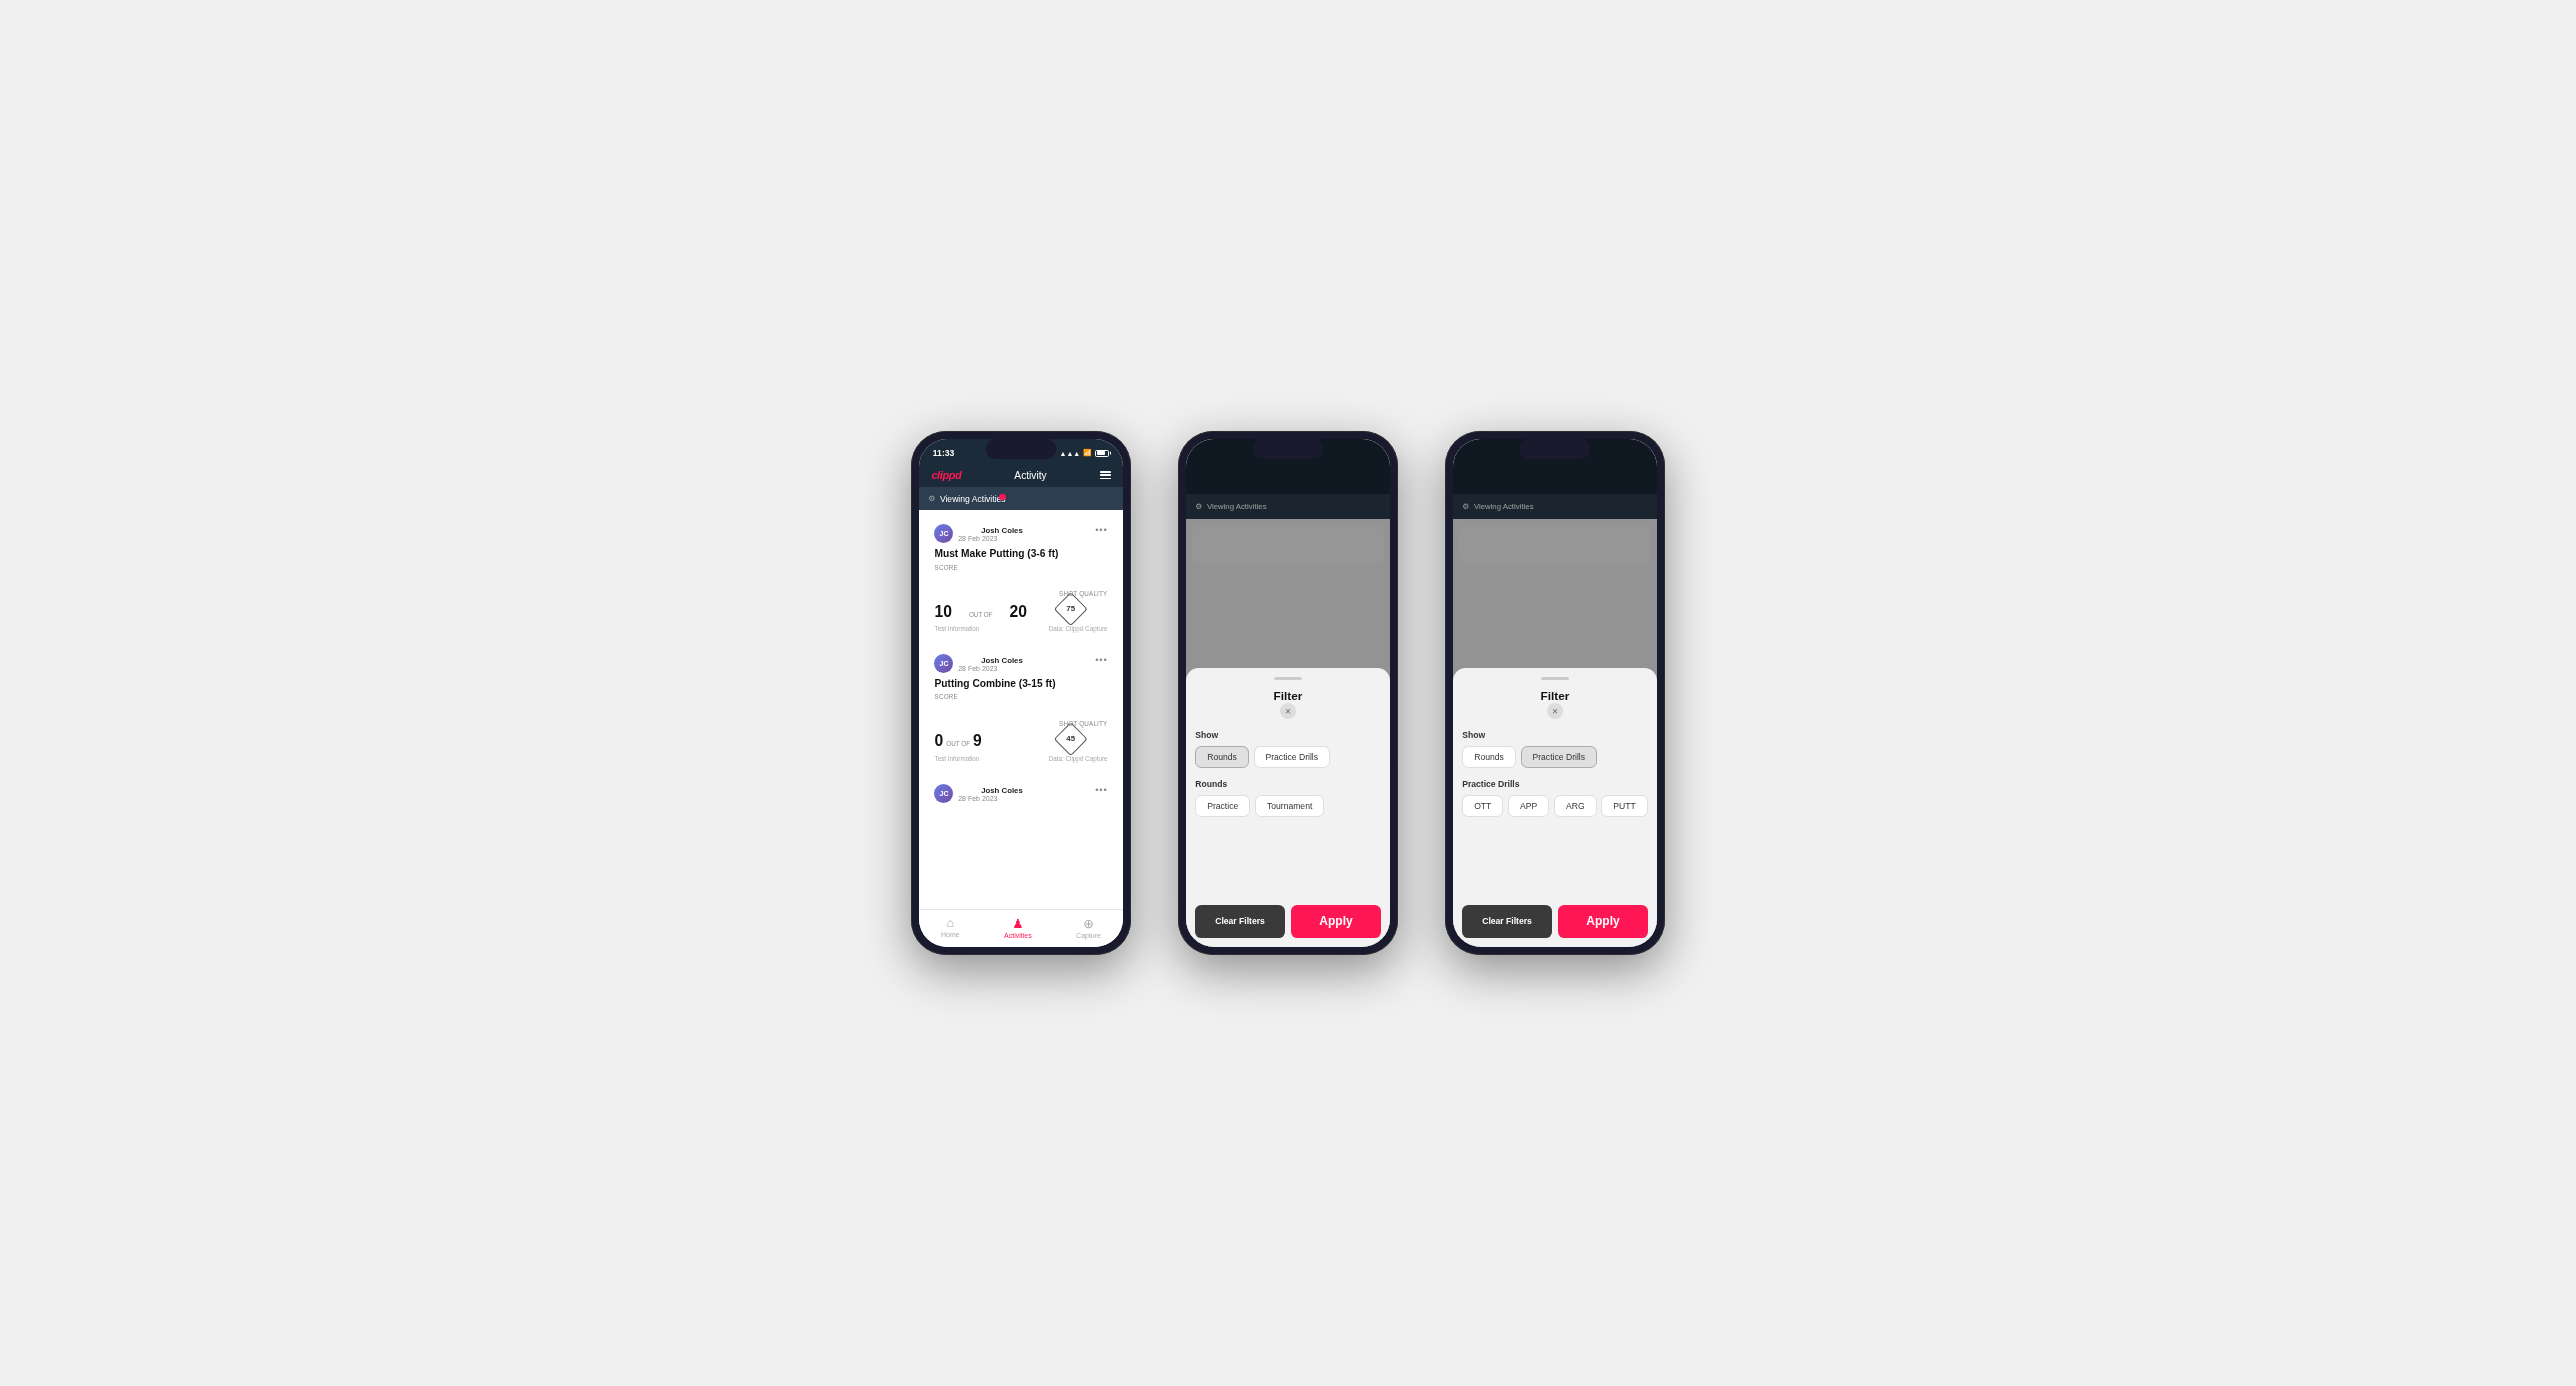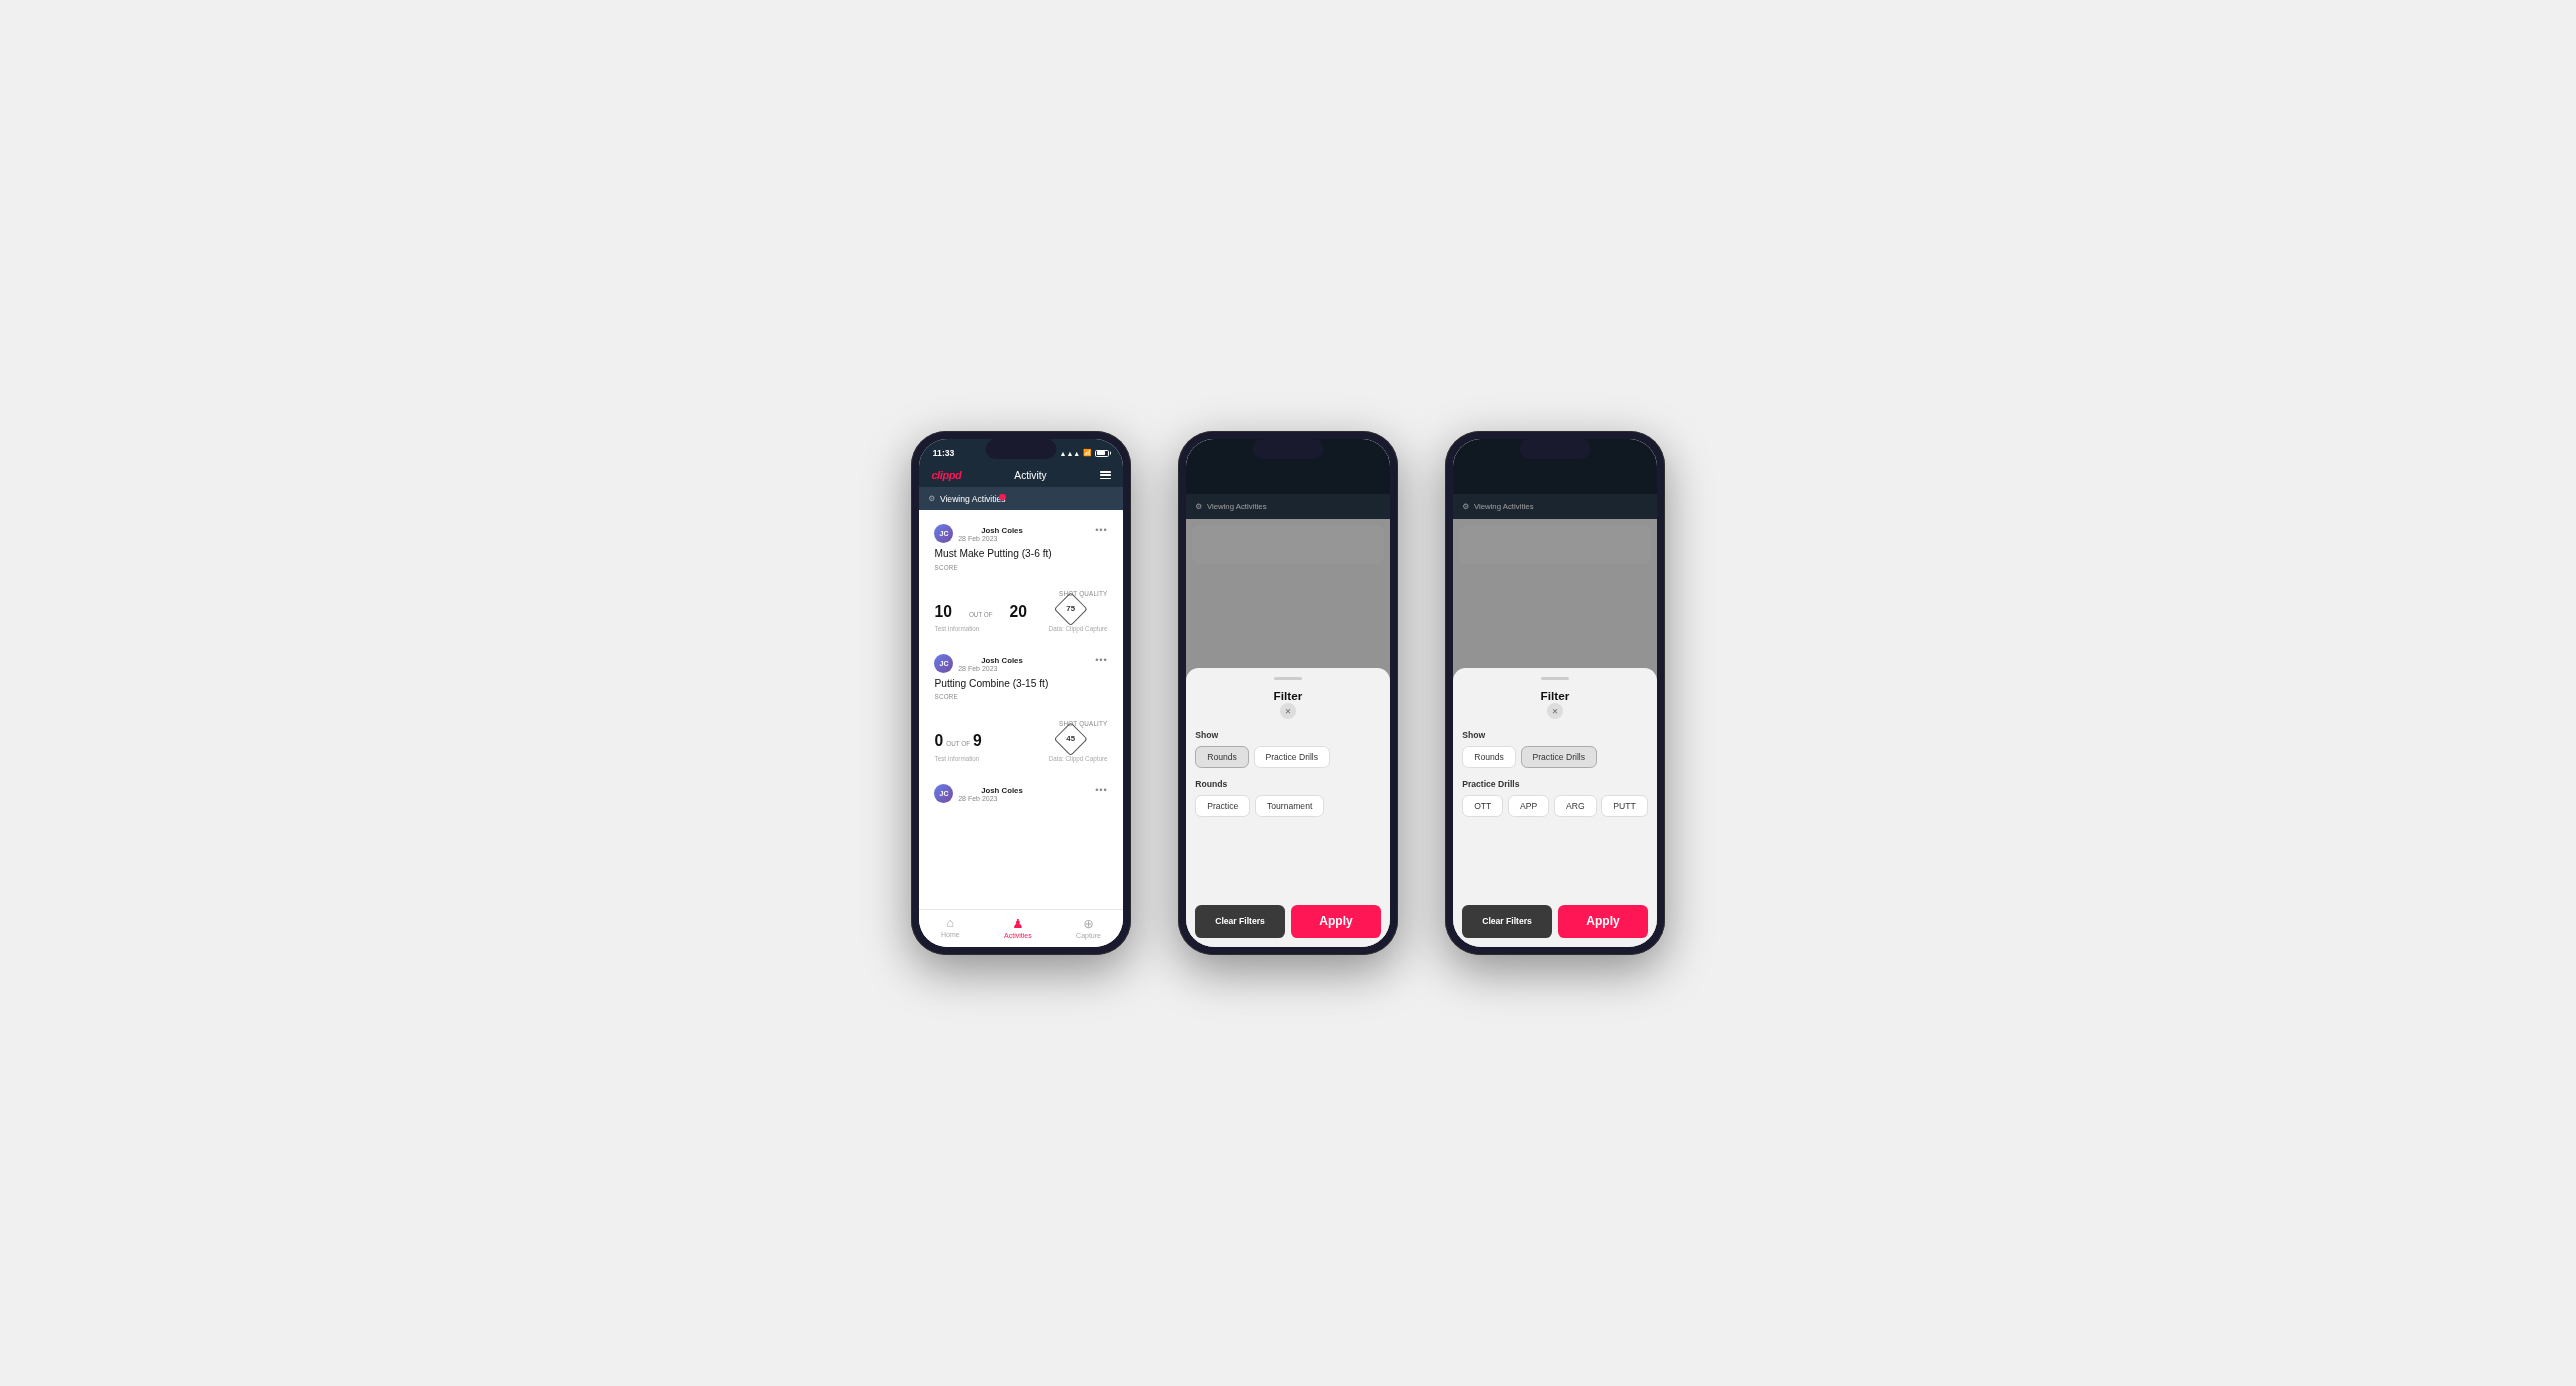--- a/index.html
+++ b/index.html
@@ -226,21 +226,21 @@
       font-size: 7px;
       color: #888;
     }
     .more-icon {
       color: #888;
       font-size: 9.4px;
       letter-spacing: 0.8px;
     }
     .activity-title {
       font-size: 10.2px;
-      font-weight: 400;
+      font-weight: 700;
       color: #111;
       margin-bottom: 4.7px;
     }
     .stat-label {
       font-size: 6.3px;
       color: #888;
       text-transform: uppercase;
       letter-spacing: 0.2px;
     }
     .stat-value {

